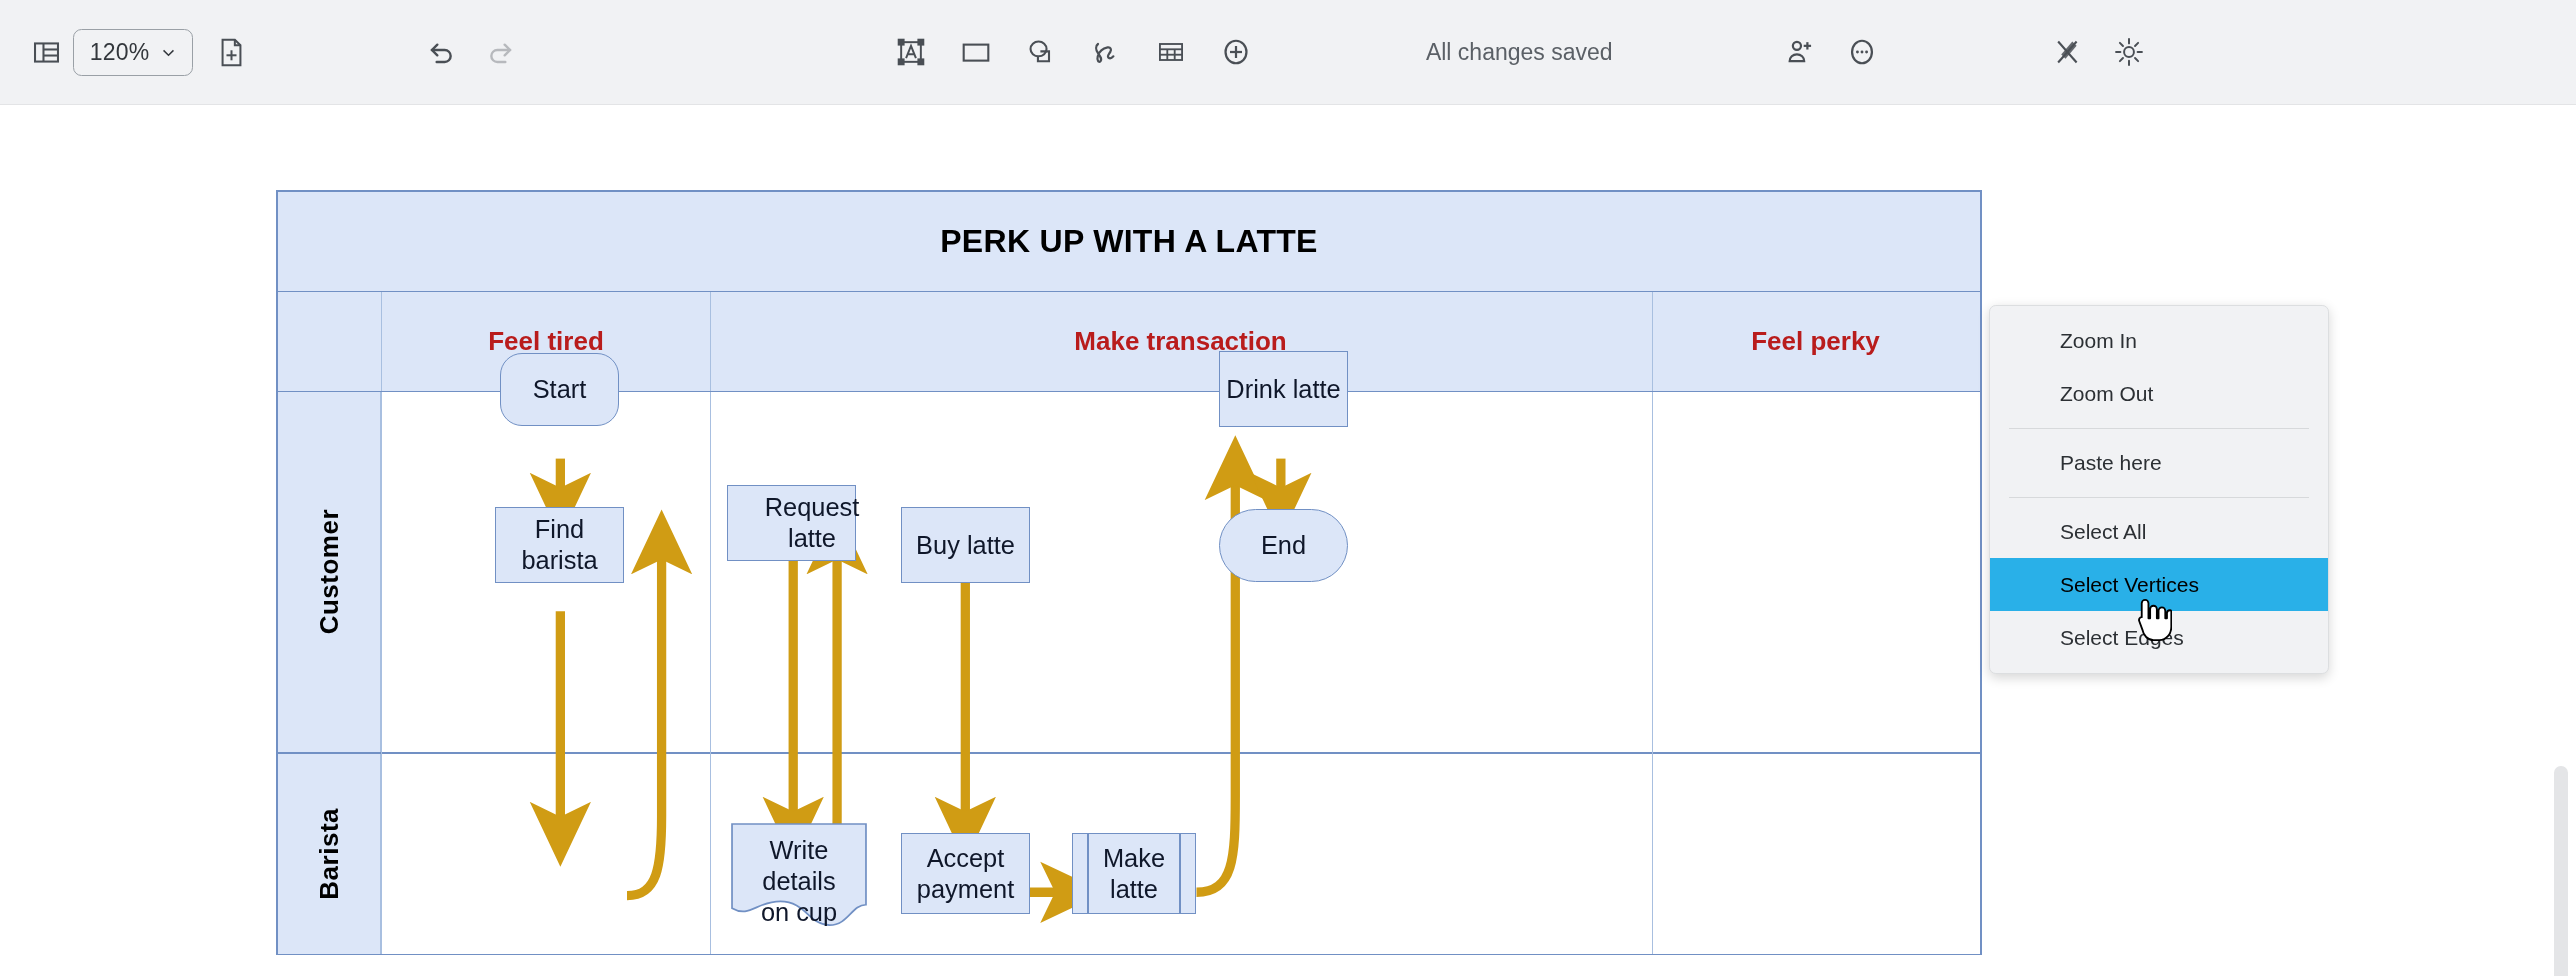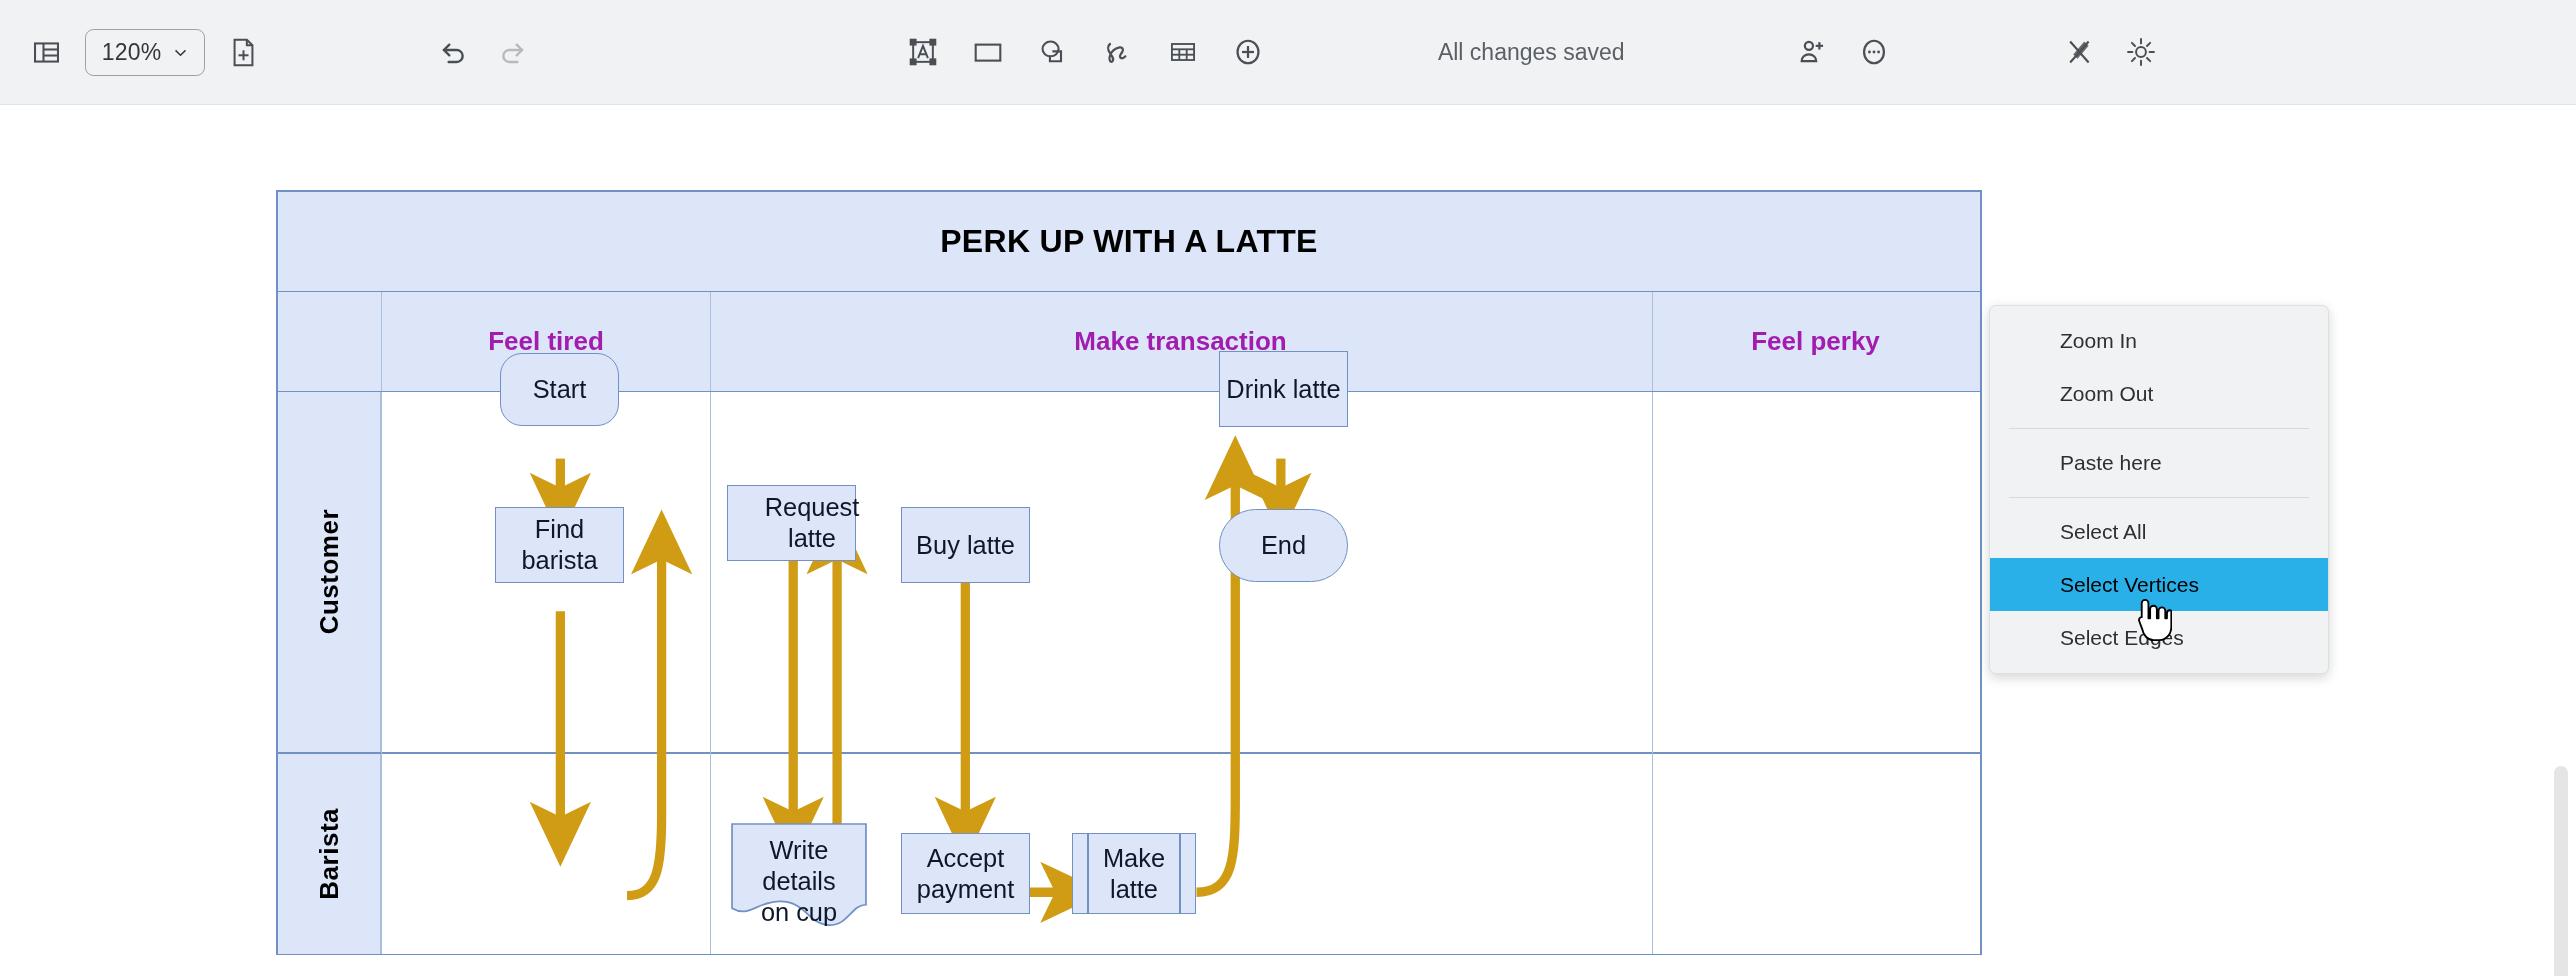--- a/index.html
+++ b/index.html
@@ -63,21 +63,21 @@
     letter-spacing: 0.3px;
   }
   #phase-row {
     position: absolute; left: 0; top: 100px; right: 0; height: 100px;
     background: #dce6f8;
     border-bottom: 1.7px solid #7190c4;
   }
   .phase-cell {
     position: absolute; top: 0; height: 100%;
     display: flex; align-items: center; justify-content: center;
-    font-size: 26px; font-weight: bold; color: #a21caf;
+    font-size: 26px; font-weight: bold; color: #b91c1c;
   }
   .phase-div { position: absolute; top: 0; width: 1.4px; height: 100%; background: #a8bfe0; }
 
   .lane-header {
     position: absolute; left: 0; width: 103px;
     background: #dce6f8;
     border-right: 1.4px solid #a8bfe0;
     display: flex; align-items: center; justify-content: center;
   }
   .lane-header span {
@@ -153,21 +153,21 @@
   <div class="tb-group" style="margin-left:20.4px;">
     <div class="tb-btn">
       <svg width="29" height="29" viewBox="0 0 24 24" fill="none" stroke="currentColor" stroke-width="1.7">
         <rect x="2.5" y="4.5" width="19" height="15"></rect>
         <line x1="9.5" y1="4.5" x2="9.5" y2="19.5"></line>
         <line x1="9.5" y1="9.5" x2="21.5" y2="9.5"></line>
         <line x1="9.5" y1="14.5" x2="21.5" y2="14.5"></line>
       </svg>
     </div>
 
-    <div id="zoom-select" style="margin-left:12px;">
+    <div id="zoom-select" style="">
       <span>120%</span>
       <svg width="17" height="17" viewBox="0 0 24 24" fill="none" stroke="#33373c" stroke-width="2">
         <polyline points="5,9 12,16 19,9"></polyline>
       </svg>
     </div>
 
     <div class="tb-btn" style="margin-left:12px;">
       <svg width="27" height="29" viewBox="0 0 24 26" fill="none" stroke="currentColor" stroke-width="1.8">
         <path d="M4 1.5h11l5 5v18H4z"></path>
         <path d="M15 1.5v5h5"></path>

